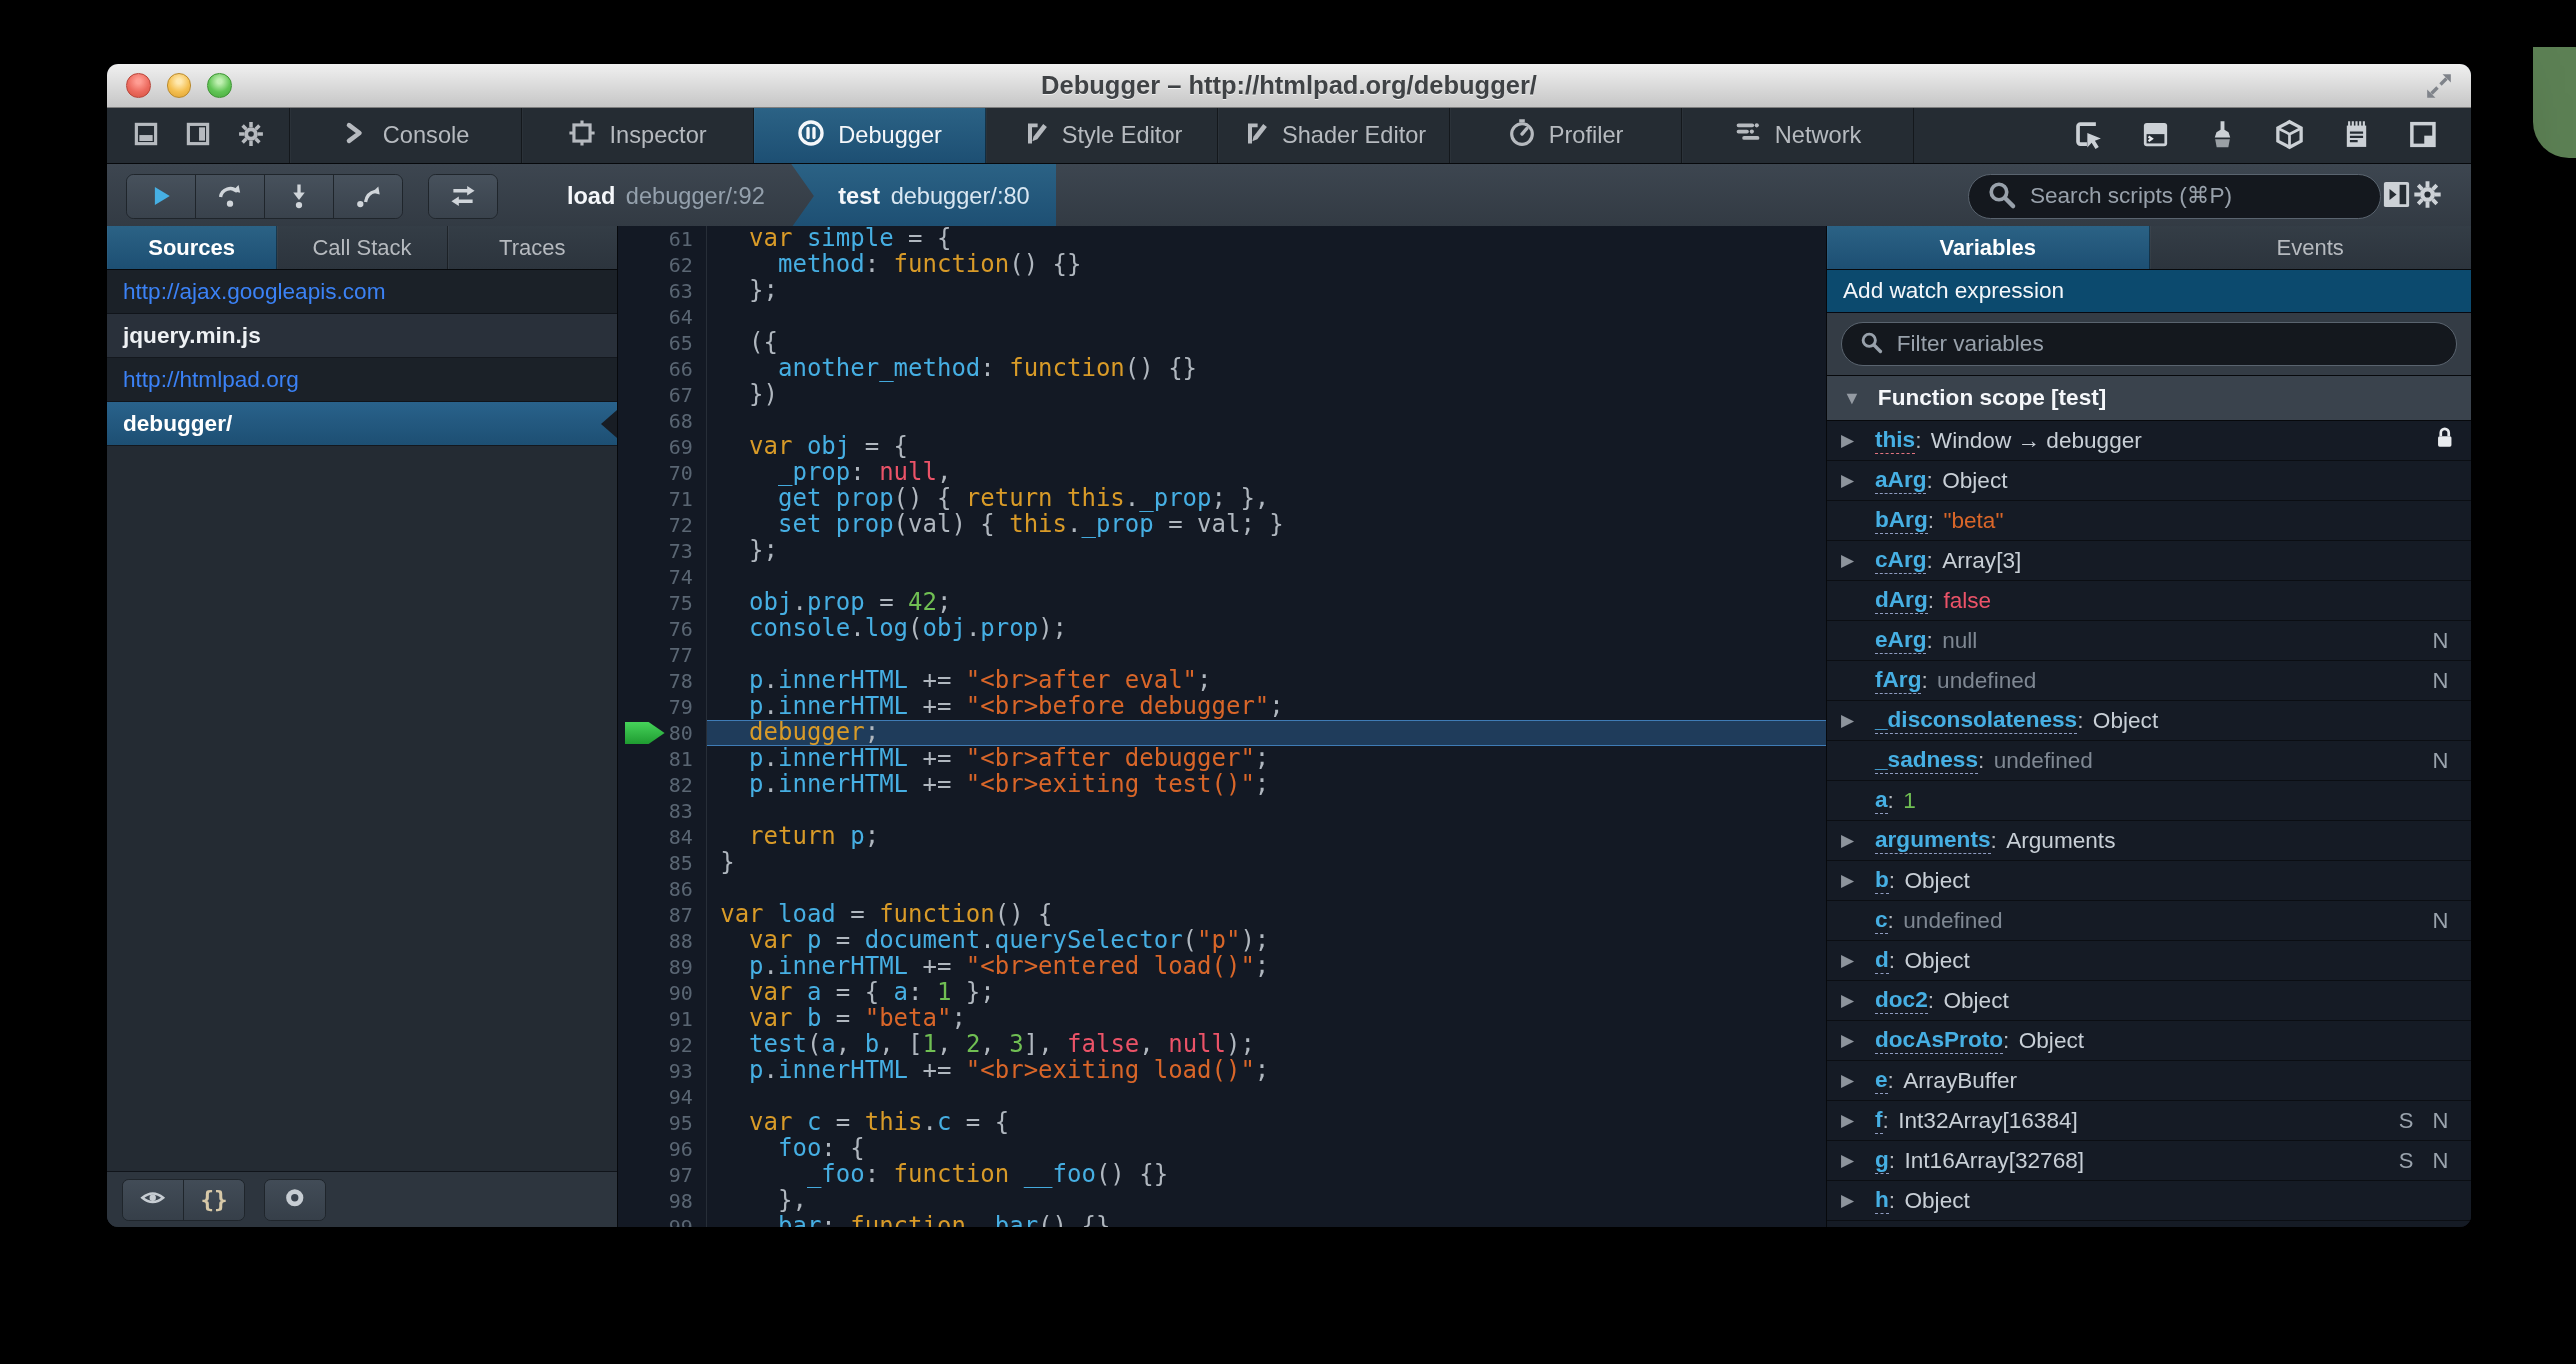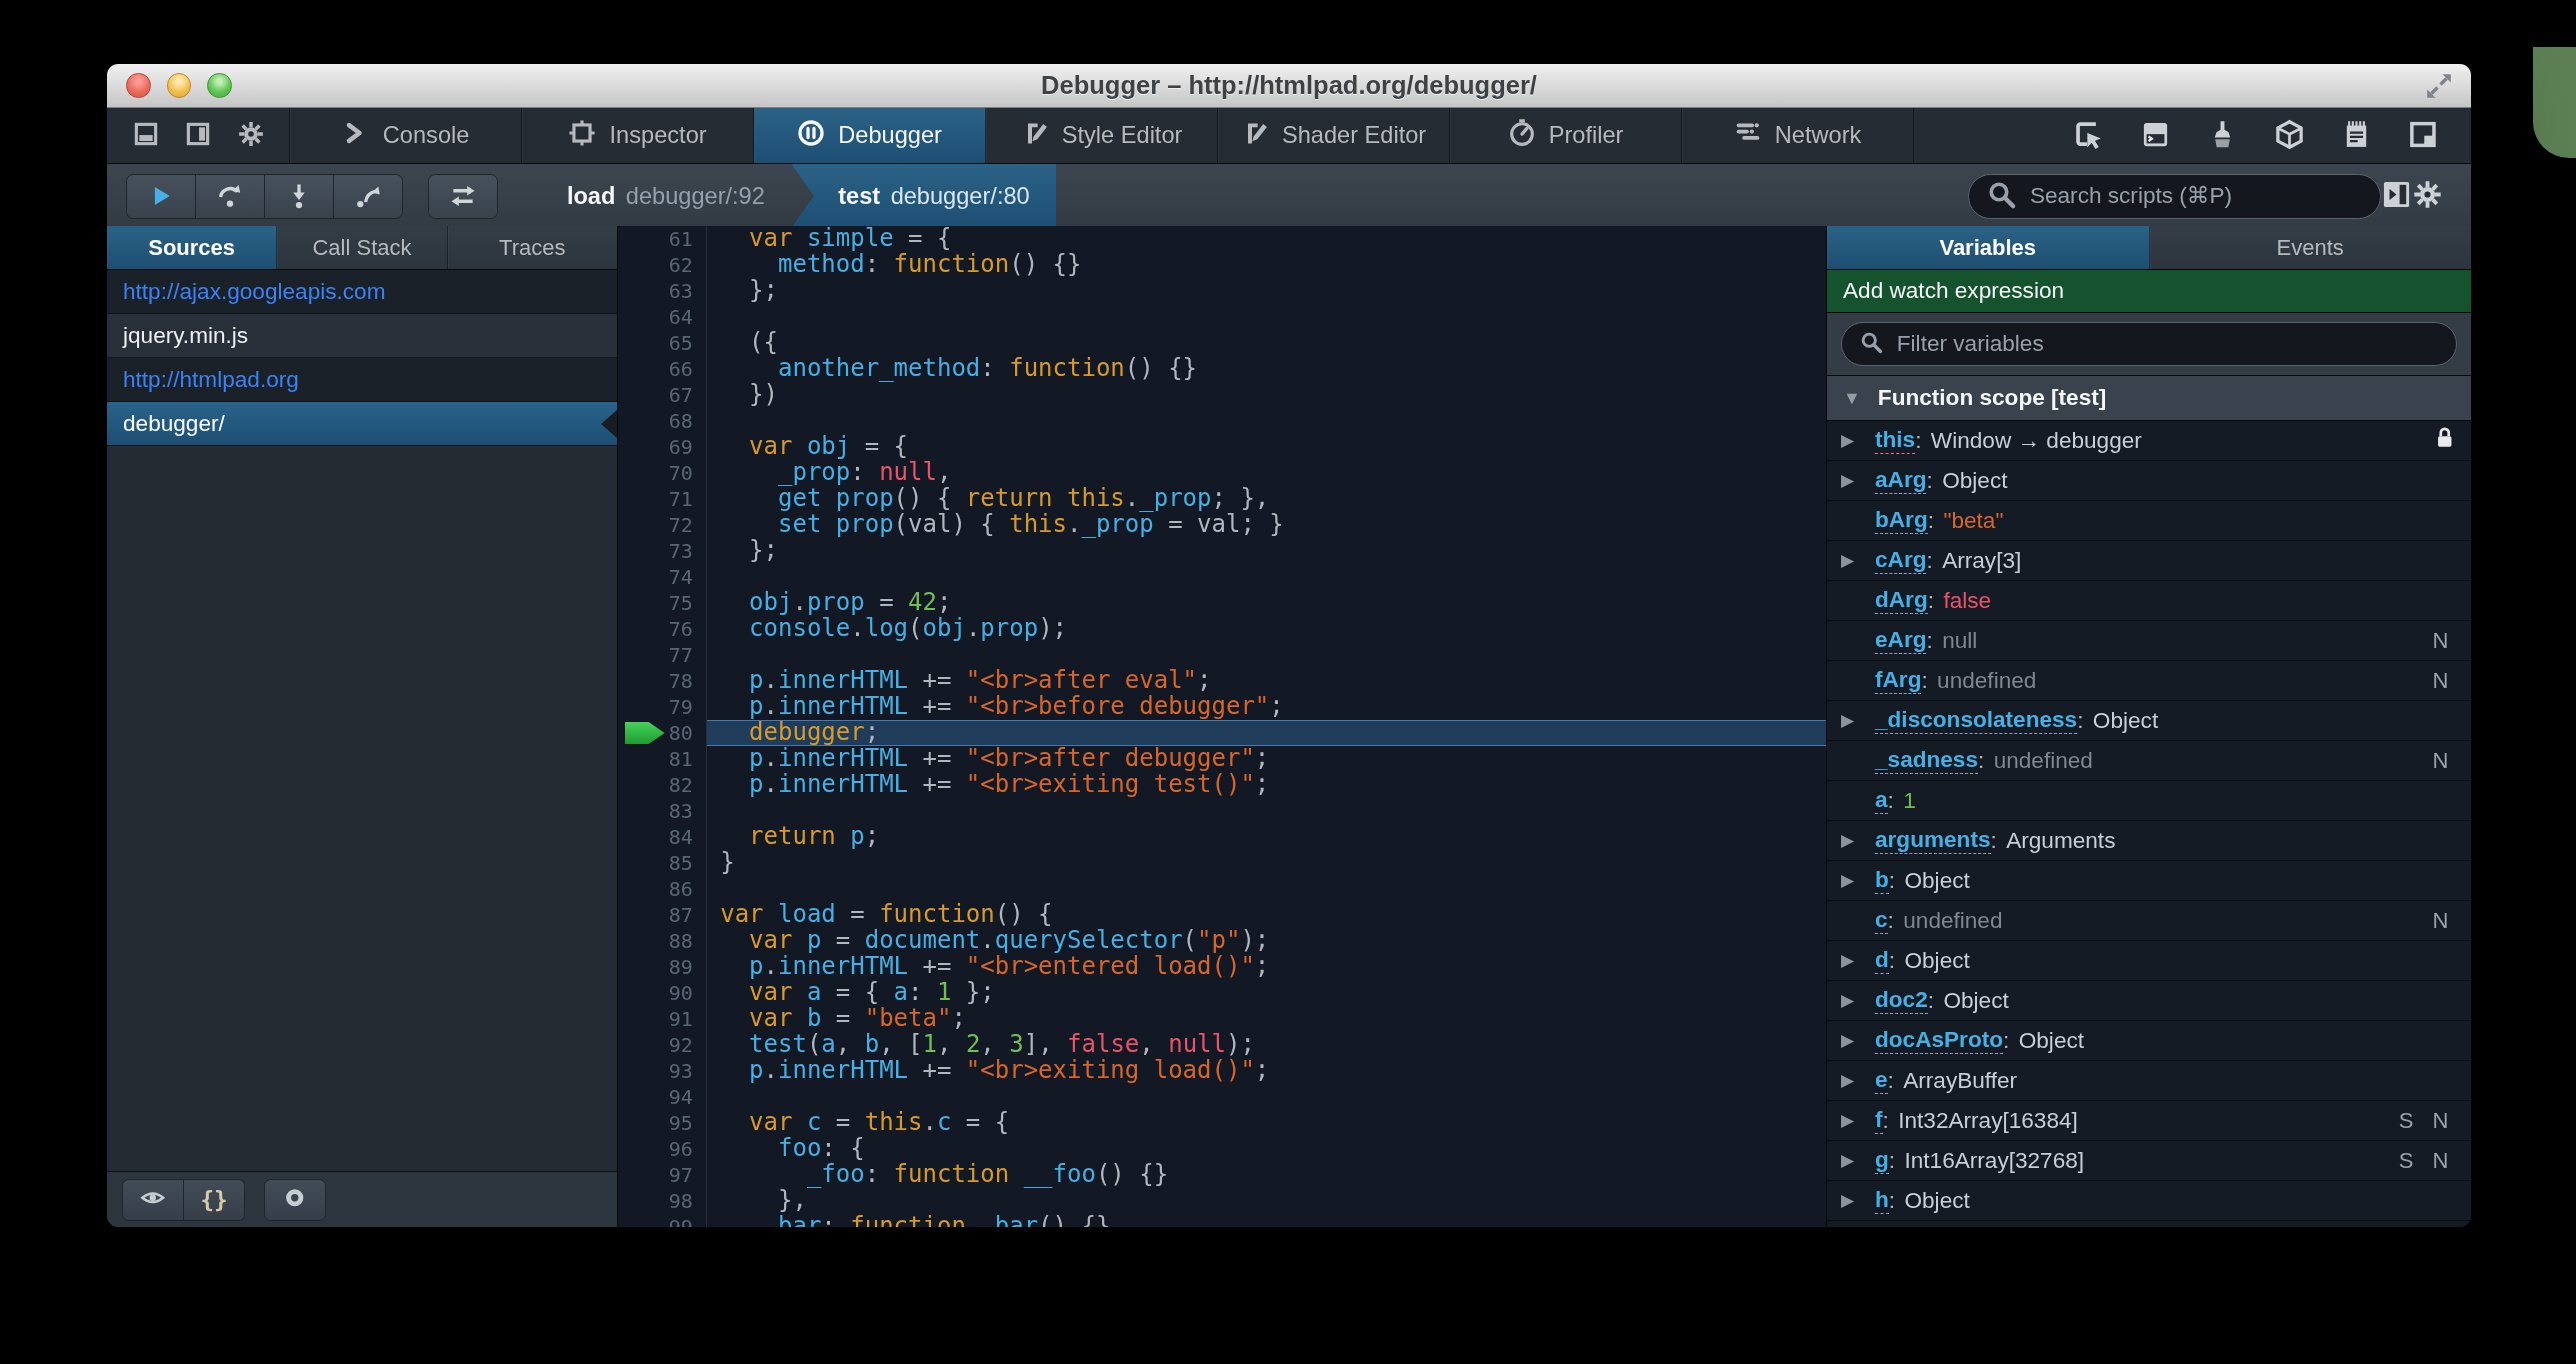--- a/index.html
+++ b/index.html
@@ -63,21 +63,21 @@
   
   .sidebar{width:510px;flex:none;display:flex;flex-direction:column;background:#242b33;border-right:0.9px solid #07090c;}
   .side-tabs{height:43px;display:flex;background:linear-gradient(#343d46,#2c343d);border-bottom:0.9px solid #07090c;}
   .side-tab{flex:1;display:flex;align-items:center;justify-content:center;font-size:22px;color:#b6babf;
             border-right:0.9px solid rgba(0,0,0,.4);box-shadow:inset 0.9px 0 rgba(255,255,255,.045);}
   .side-tab:last-child{border-right:none;}
   .side-tab.active{background:linear-gradient(#2b6285,#1d4f73);color:#fff;font-weight:bold;}
   .src-list{flex:1;overflow:hidden;}
   .src-row{height:44px;display:flex;align-items:center;padding:0 16px;font-size:22.6px;position:relative;box-sizing:border-box;}
   .src-row.group{background:#1b2128;color:#3b82f6;border-bottom:0.9px solid #10141a;}
-  .src-row.item{background:#29303a;color:#eef1f4;font-weight:normal;border-bottom:0.9px solid #14181e;}
+  .src-row.item{background:#29303a;color:#eef1f4;font-weight:bold;border-bottom:0.9px solid #14181e;}
   .src-row.selected{background:linear-gradient(#29628b,#1d4f73);color:#fff;}
   .src-row.selected::after{content:"";position:absolute;right:0;top:50%;transform:translateY(-50%);
             border-top:14px solid transparent;border-bottom:14px solid transparent;border-right:16px solid #181d24;}
   .side-bottom{height:55px;background:#2d353e;border-top:0.9px solid #10141a;display:flex;align-items:center;gap:19px;padding:0 15px;}
   .sb-group{display:flex;border:1.9px solid #1f252b;border-radius:6.6px;overflow:hidden;}
   .sb-btn{width:60px;height:40px;display:flex;align-items:center;justify-content:center;color:#c7cdd3;
           background:linear-gradient(#424c57,#363f49);border-right:1.9px solid #1f252b;}
   .sb-btn:last-child{border-right:none;}
   .sb-btn svg{width:25.5px;height:25.5px;}
   .sb-btn .braces{font-family:"DejaVu Sans Mono",monospace;font-size:22.6px;font-weight:bold;color:#d8c9a8;}
@@ -90,21 +90,21 @@
        padding-right:13.2px;box-sizing:border-box;color:#5a6673;font-size:20px;border-right:0.9px solid #272e38;position:relative;}
   .gut-arrow{position:absolute;left:6.6px;top:50%;transform:translateY(-50%);width:40px;height:22px;
        background:linear-gradient(#46d35a,#1f9c31);clip-path:polygon(0 0,60% 0,100% 50%,60% 100%,0 100%);}
   .ctext{white-space:pre;font-size:24px;padding-left:13.2px;color:#b0b7bf;position:relative;z-index:1;margin-top:7px;}
   .cl.hl::before{content:"";position:absolute;left:89px;right:0;top:0;bottom:0;
        background:rgba(45,99,152,.48);border-top:0.9px solid #3f7cb6;border-bottom:0.9px solid #3f7cb6;box-sizing:border-box;}
   .tk-k{color:#d99b28;} .tk-i{color:#46afe3;} .tk-s{color:#d96629;} .tk-n{color:#70bf53;} .tk-a{color:#eb5368;} .tk-d{color:#b0b7bf;}
 
   
   .rightpanel{width:644px;flex:none;display:flex;flex-direction:column;background:#151b25;border-left:0.9px solid #07090c;}
-  .watch-row{height:42px;flex:none;background:#14532d;display:flex;align-items:center;padding:0 16px;color:#f5f7fa;font-size:22.6px;border-bottom:0.9px solid #060810;}
+  .watch-row{height:42px;flex:none;background:#0c4a6e;display:flex;align-items:center;padding:0 16px;color:#f5f7fa;font-size:22.6px;border-bottom:0.9px solid #060810;}
   .filter-row{height:62px;flex:none;background:#343c45;display:flex;align-items:center;padding:0 14px;border-bottom:0.9px solid #07090c;}
   .filter-row .pill{flex:1;height:42px;}
   .scope-hdr{height:44px;flex:none;background:#3a434d;display:flex;align-items:center;gap:17px;padding:0 16px;
              color:#f5f7fa;font-size:22.6px;font-weight:bold;border-bottom:0.9px solid #07090c;}
   .scope-hdr .tri{color:#949ba3;font-size:18px;}
   .var-list{flex:1;overflow:hidden;}
   .vrow{height:40px;display:flex;align-items:center;padding:0 14px;border-bottom:0.9px solid #0b0e13;font-size:22.6px;box-sizing:border-box;background:#151b25;}
   .vrow .tri{width:34px;flex:none;font-size:17px;color:#8d949c;}
   .vname{color:#46afe3;font-weight:bold;border-bottom:1.9px dashed #8f9cc0;padding-bottom:0.9px;}
   .vname.ured{border-bottom-color:#e2737f;}

